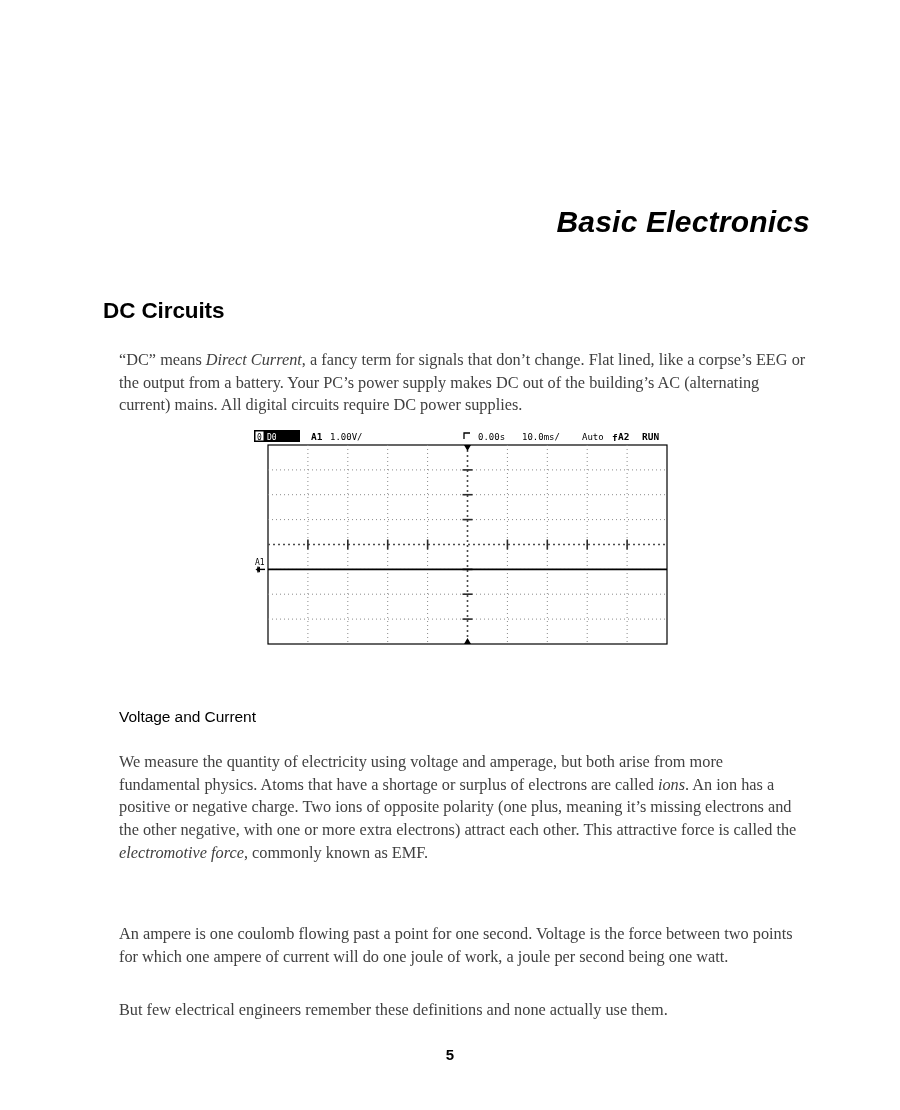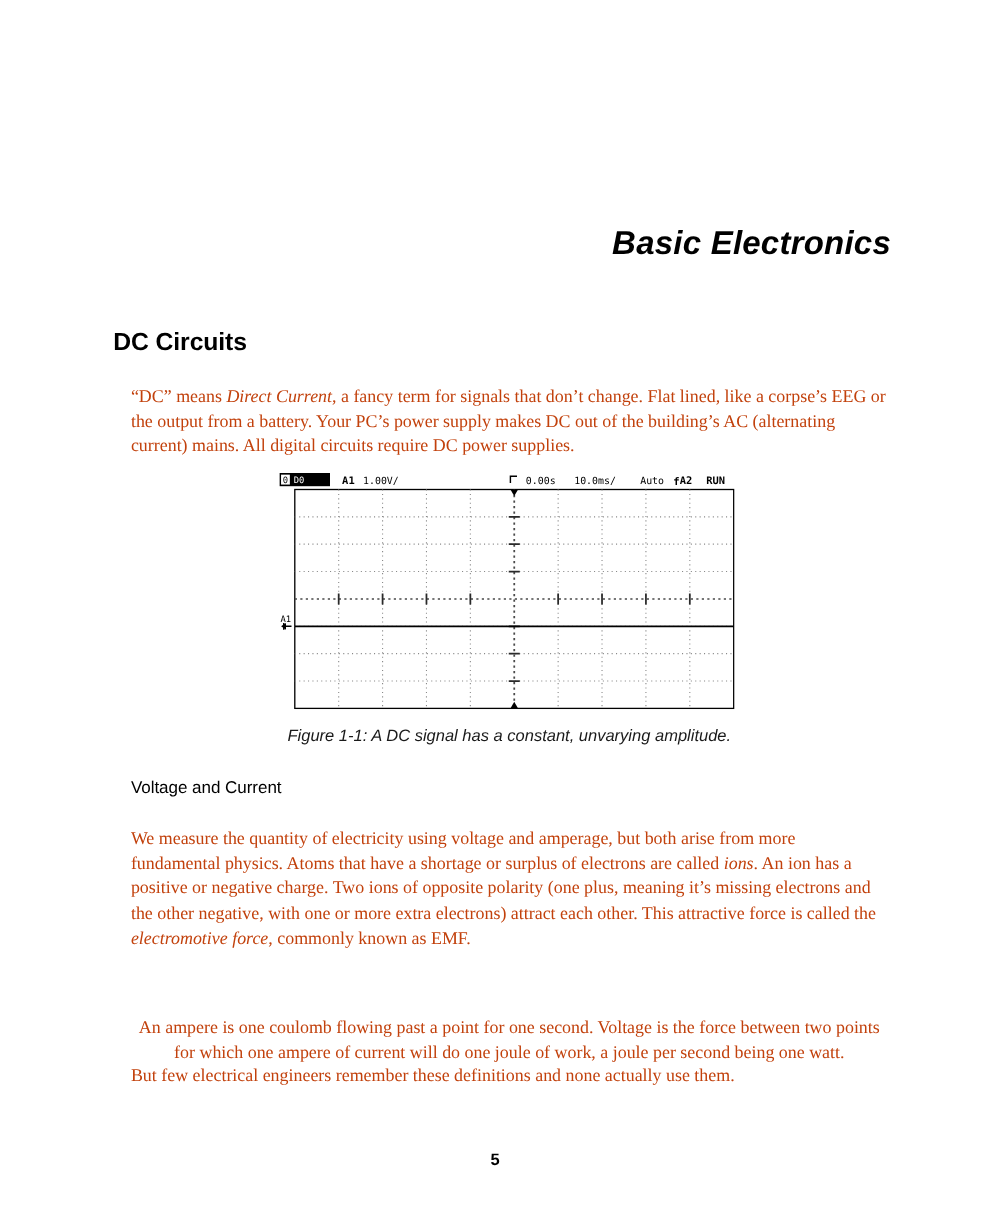--- a/index.html
+++ b/index.html
@@ -60,33 +60,33 @@
 
   
   .para {
     position: absolute;
     left: 119px;
     width: 688px;
     font-family: "Liberation Serif", serif;
     font-size: 16.3px;
     line-height: 22.6px;
     text-align: left;
-    color: #c2410c;
+    color: #404040;
   }
   .para i { font-style: italic; }
   .para sup {
     font-size: 0.66em;
     vertical-align: super;
     line-height: 0;
   }
   #para-dc      { top: 333px; }
   #para-volt    { top: 735px; }
   #para-charge  { top: 853px; }
-  #para-ampere  { top: 907px; text-align: center; }
-  #para-butfew  { top: 951px; }
+  #para-ampere  { top: 907px; }
+  #para-butfew  { top: 983px; }
 
   
   .figure {
     position: absolute;
     left: 254px;
     top: 430px;
     width: 414px;
     height: 215px;
   }
   .scope {
@@ -210,21 +210,20 @@
         <text id="mk-channel" x="1" y="135" font-family="'DejaVu Sans Mono', monospace" font-size="8" fill="#000000">A1</text>
         <g>
           <path d="M 4 139.4 L 11 139.4" stroke="#000000" stroke-width="1.4"></path>
           <path d="M 4 136.4 L 4 142.4" stroke="#000000" stroke-width="1.4"></path>
           <path d="M 1.5 139.4 L 6 136.4 L 6 142.4 Z" fill="#000000"></path>
         </g>
       </svg>
     </div>
   </div>
 
-  <div class="figure-caption">Figure 1-1: A DC signal has a constant, unvarying amplitude.</div>
 
   <div class="h2">Voltage and Current</div>
 
   <p class="para" id="para-volt"><span>We measure the quantity of electricity using voltage and amperage, but both arise from more fundamental physics. Atoms that have a shortage or surplus of electrons are called </span><i>ions</i><span>. An ion has a positive or negative charge. Two ions of opposite polarity (one plus, meaning it’s missing electrons and the other negative, with one or more extra electrons) attract each other. This attractive force is called the </span><i>electromotive force</i><span>, commonly known as EMF.</span></p>
 
 
   <p class="para" id="para-ampere">An ampere is one coulomb flowing past a point for one second. Voltage is the force between two points for which one ampere of current will do one joule of work, a joule per second being one watt.</p>
 
   <p class="para" id="para-butfew">But few electrical engineers remember these definitions and none actually use them.</p>
 

